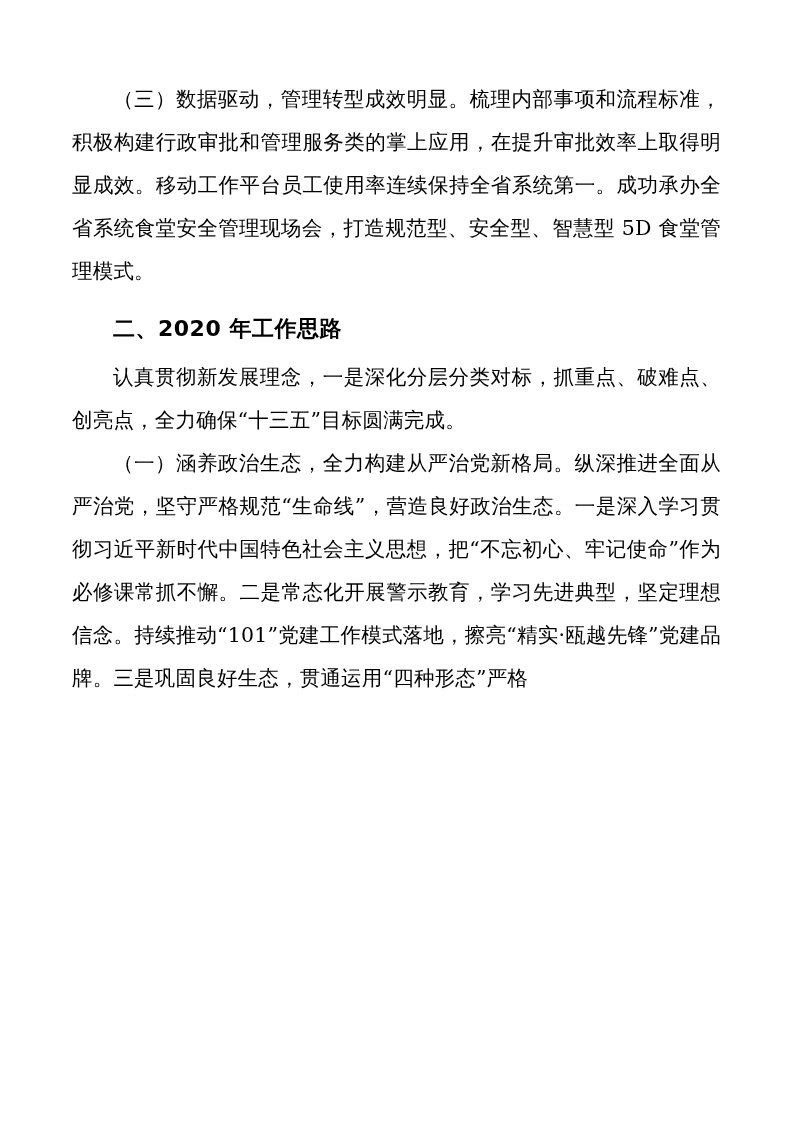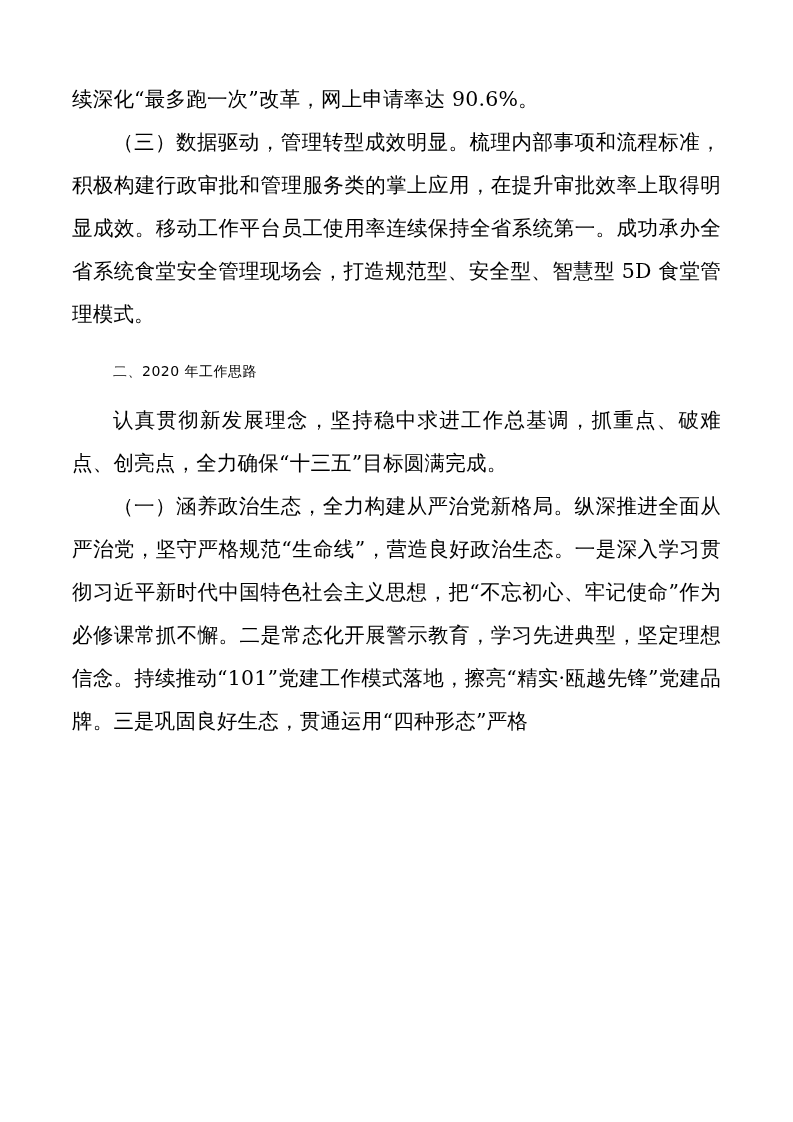--- a/index.html
+++ b/index.html
@@ -26,40 +26,39 @@
     letter-spacing: 0.2px;
   }
   p {
     margin: 0 0 0 0;
     text-indent: 0;
   }
   p.indent {
     text-indent: 41px;
   }
   h2.section-heading {
-    font-size: 14px;
+    font-size: 22px;
     line-height: 43px;
     margin: 14px 0 6px 0;
-    font-weight: normal;
+    font-weight: bold;
     text-indent: 41px;
     font-family: "DejaVu Sans", "Liberation Sans", sans-serif;
     letter-spacing: 0.5px;
   }
 </style>
 </head>
 <body>
 
 <div class="page">
   <div class="doc-body">
 
-    <p class="paragraph">续深化“最多跑一次”改革，网上申请率达 90.6%。</p>
 
     <p class="paragraph indent">（三）数据驱动，管理转型成效明显。梳理内部事项和流程标准，积极构建行政审批和管理服务类的掌上应用，在提升审批效率上取得明显成效。移动工作平台员工使用率连续保持全省系统第一。成功承办全省系统食堂安全管理现场会，打造规范型、安全型、智慧型 5D 食堂管理模式。</p>
 
 
     <h2 class="section-heading">二、2020 年工作思路</h2>
 
-    <p class="paragraph indent">认真贯彻新发展理念，坚持稳中求进工作总基调，抓重点、破难点、创亮点，全力确保“十三五”目标圆满完成。</p>
+    <p class="paragraph indent">认真贯彻新发展理念，一是深化分层分类对标，抓重点、破难点、创亮点，全力确保“十三五”目标圆满完成。</p>
 
     <p class="paragraph indent">（一）涵养政治生态，全力构建从严治党新格局。纵深推进全面从严治党，坚守严格规范“生命线”，营造良好政治生态。一是深入学习贯彻习近平新时代中国特色社会主义思想，把“不忘初心、牢记使命”作为必修课常抓不懈。二是常态化开展警示教育，学习先进典型，坚定理想信念。持续推动“101”党建工作模式落地，擦亮“精实·瓯越先锋”党建品牌。三是巩固良好生态，贯通运用“四种形态”严格</p>
 
   </div>
 </div>
 
 </body></html>

